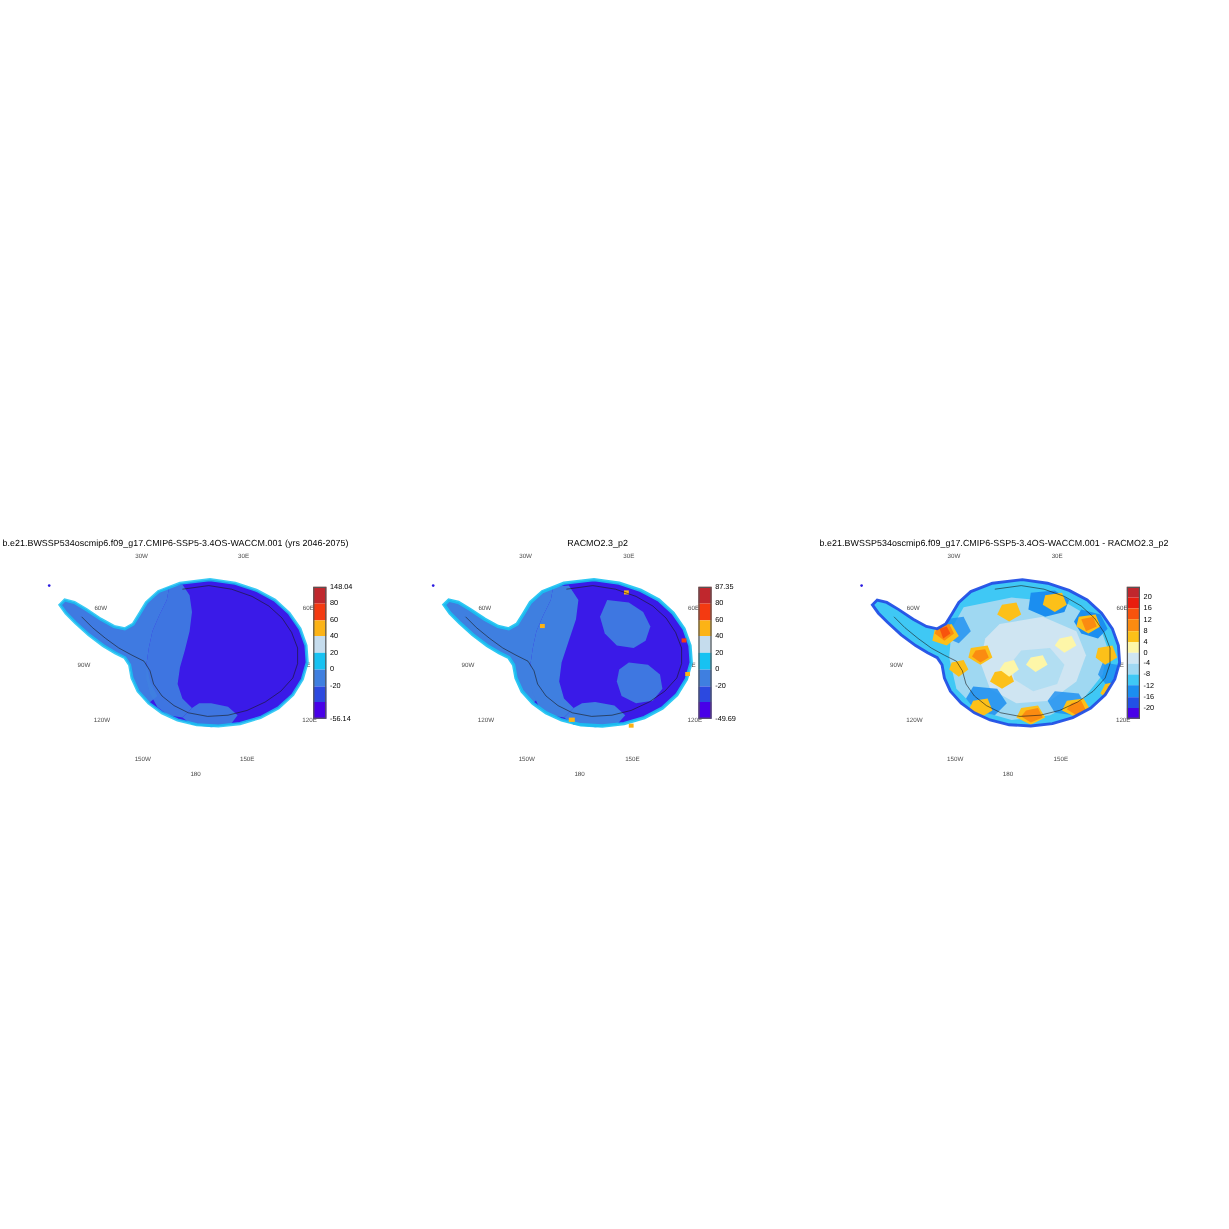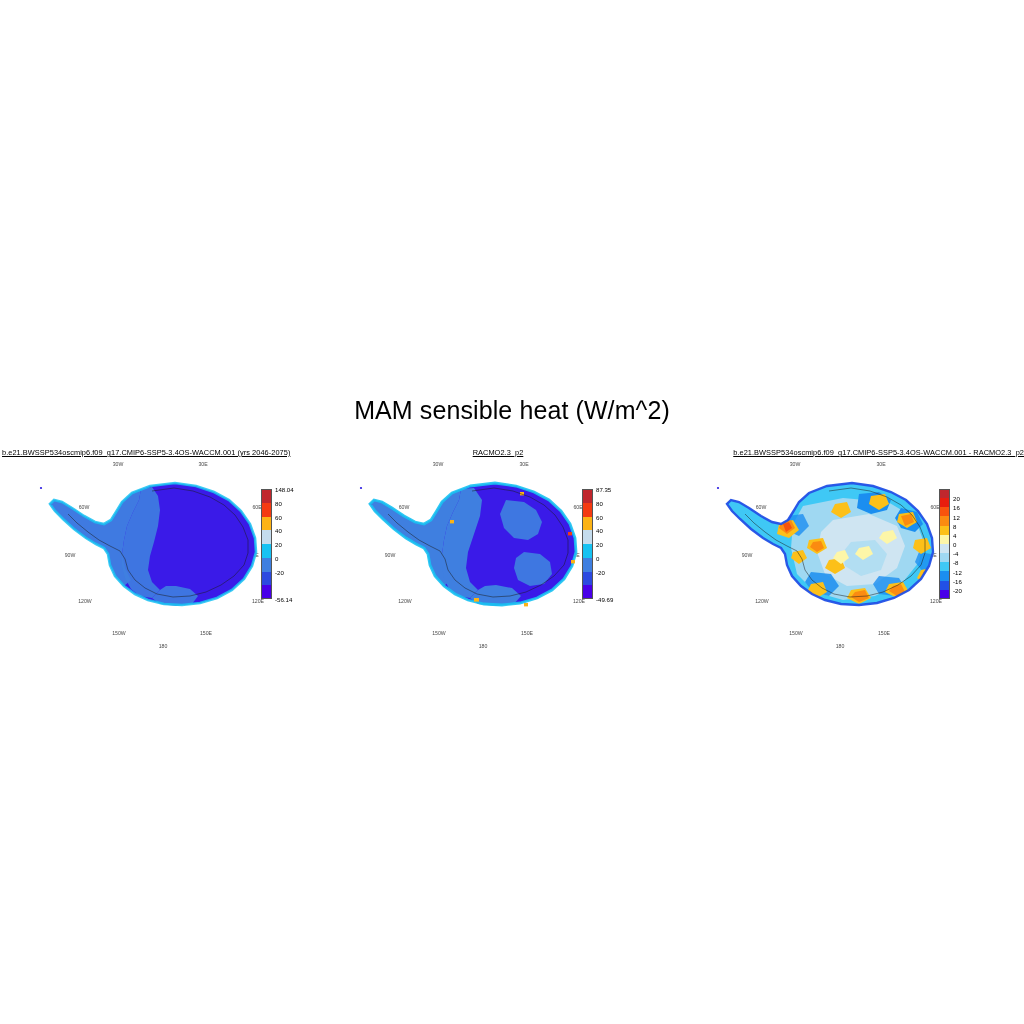--- a/index.html
+++ b/index.html
@@ -32,24 +32,23 @@
 
   .panel-title {
     position: absolute;
     top: 2px;
     width: 100%;
     text-align: center;
     font-size: 7.4px;
     color: #000000;
     white-space: nowrap;
     letter-spacing: 0.05px;
-    text-decoration: underline;
   }
   #panel-0 .panel-title { text-align: left; left: 2px; }
-  #panel-2 .panel-title { text-align: right; left: 0px; }
+  #panel-2 .panel-title { text-align: left; left: 0px; }
 
   .map-area {
     position: absolute;
     left: 0; top: 10px;
     width: 100%; height: 190px;
   }
   .map-svg { position: absolute; left: 0; top: 0; }
 
   .lonlab {
     position: absolute;
@@ -78,21 +77,20 @@
     color: #000;
     white-space: nowrap;
     transform: translateY(-50%);
   }
 </style>
 </head>
 <body>
 
 <div id="canvas">
 
-  <div id="main-title">MAM sensible heat (W/m^2)</div>
 
   <div class="panel" id="panel-0">
     <div class="panel-title">b.e21.BWSSP534oscmip6.f09_g17.CMIP6-SSP5-3.4OS-WACCM.001 (yrs 2046-2075)</div>
     <div class="map-area">
 
       <span class="lonlab" style="left:118px; top:8px;">30W</span>
       <span class="lonlab" style="left:203px; top:8px;">30E</span>
       <span class="lonlab" style="left:84px;  top:51px;">60W</span>
       <span class="lonlab" style="left:257px; top:51px;">60E</span>
       <span class="lonlab" style="left:70px;  top:99px;">90W</span>

